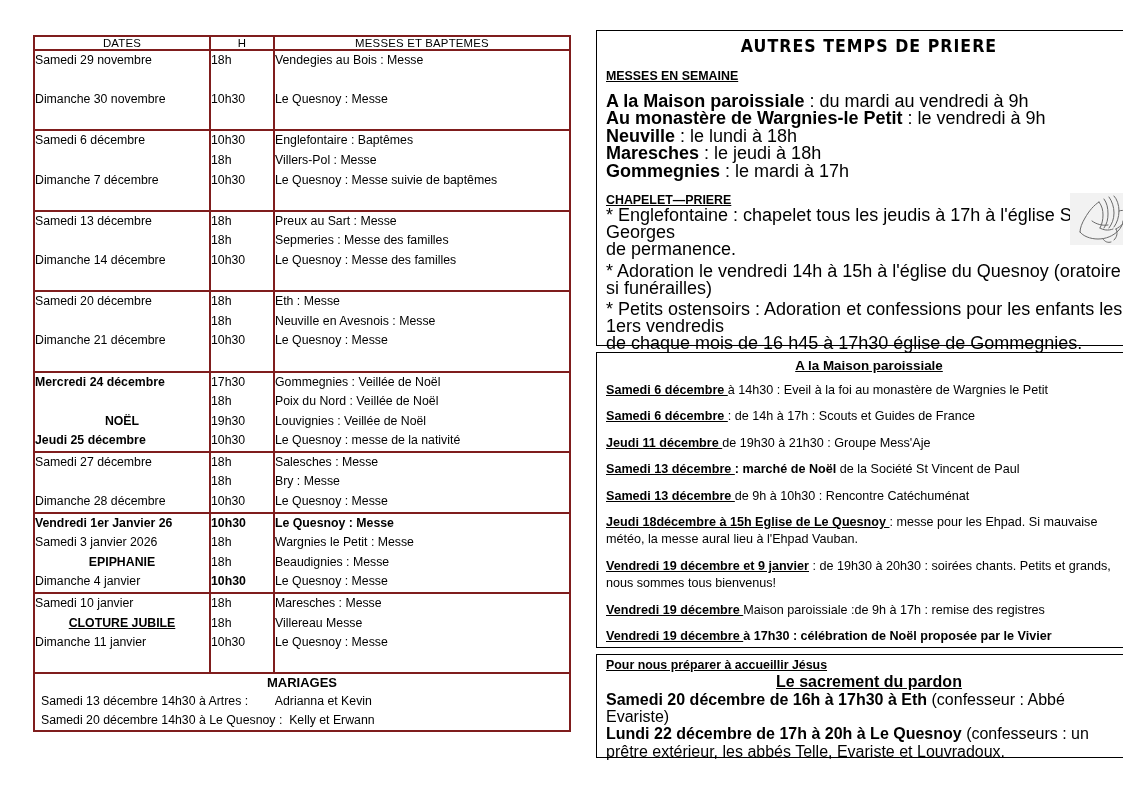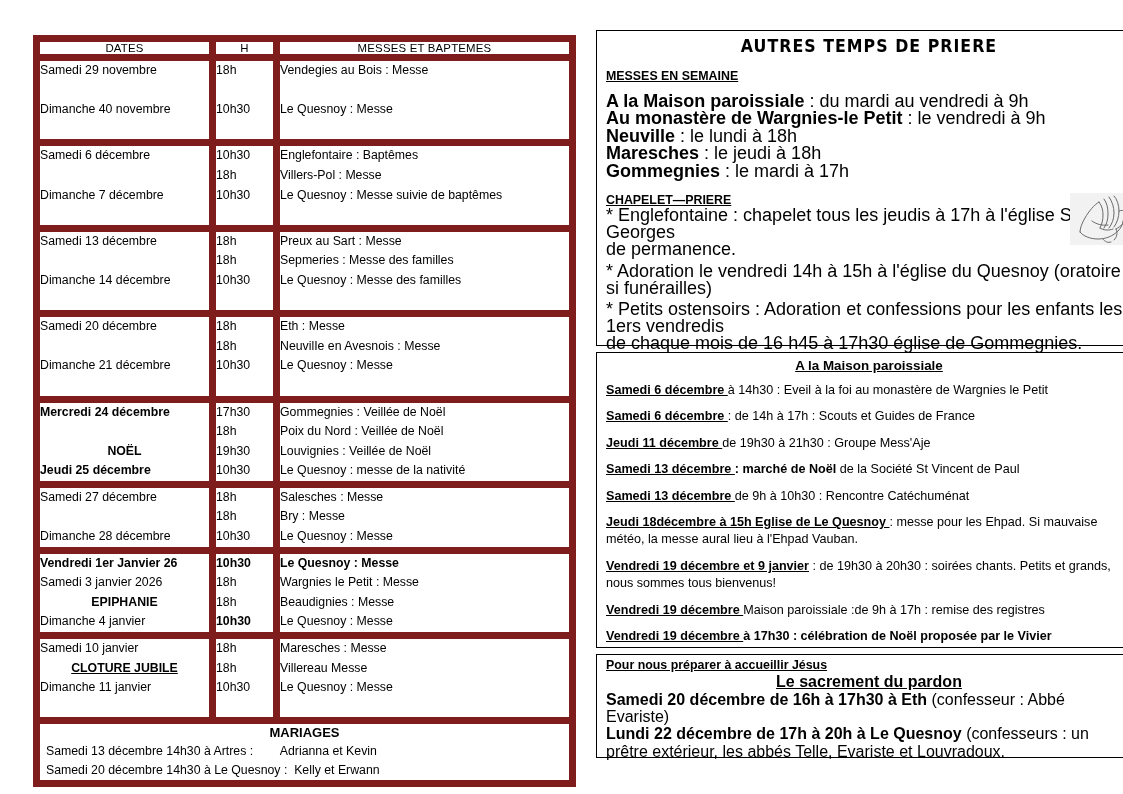--- a/index.html
+++ b/index.html
@@ -20,21 +20,21 @@
   #schedule-table {
     position: absolute;
     left: 33px;
     top: 35px;
     width: 538px;
     border-collapse: collapse;
     table-layout: fixed;
     font-size: 12.3px;
   }
   #schedule-table td, #schedule-table th {
-    border: 7px solid #7f1d1d;
+    border: 2px solid #7f1d1d;
     padding: 0;
     vertical-align: top;
     font-weight: normal;
   }
   #schedule-table .col-dates { width: 176px; }
   #schedule-table .col-h     { width: 64px; }
   #schedule-table .col-msg   { width: 296px; }
 
   .hdr-cell {
     text-align: center;
@@ -171,21 +171,21 @@
       <th class="hdr-cell">DATES</th>
       <th class="hdr-cell">H</th>
       <th class="hdr-cell">MESSES ET BAPTEMES</th>
     </tr>
   </thead>
   <tbody id="schedule-body">
       <tr class="grp-row">
         <td class="cell-pad-dates">
           <div class="ln">Samedi 29 novembre</div>
           <div class="ln blank">&nbsp;</div>
-          <div class="ln">Dimanche 40 novembre</div>
+          <div class="ln">Dimanche 30 novembre</div>
           <div class="ln blank">&nbsp;</div>
         </td>
         <td class="cell-pad-h">
           <div class="ln">18h</div>
           <div class="ln blank">&nbsp;</div>
           <div class="ln">10h30</div>
           <div class="ln blank">&nbsp;</div>
         </td>
         <td class="cell-pad-msg">
           <div class="ln">Vendegies au Bois : Messe</div>

